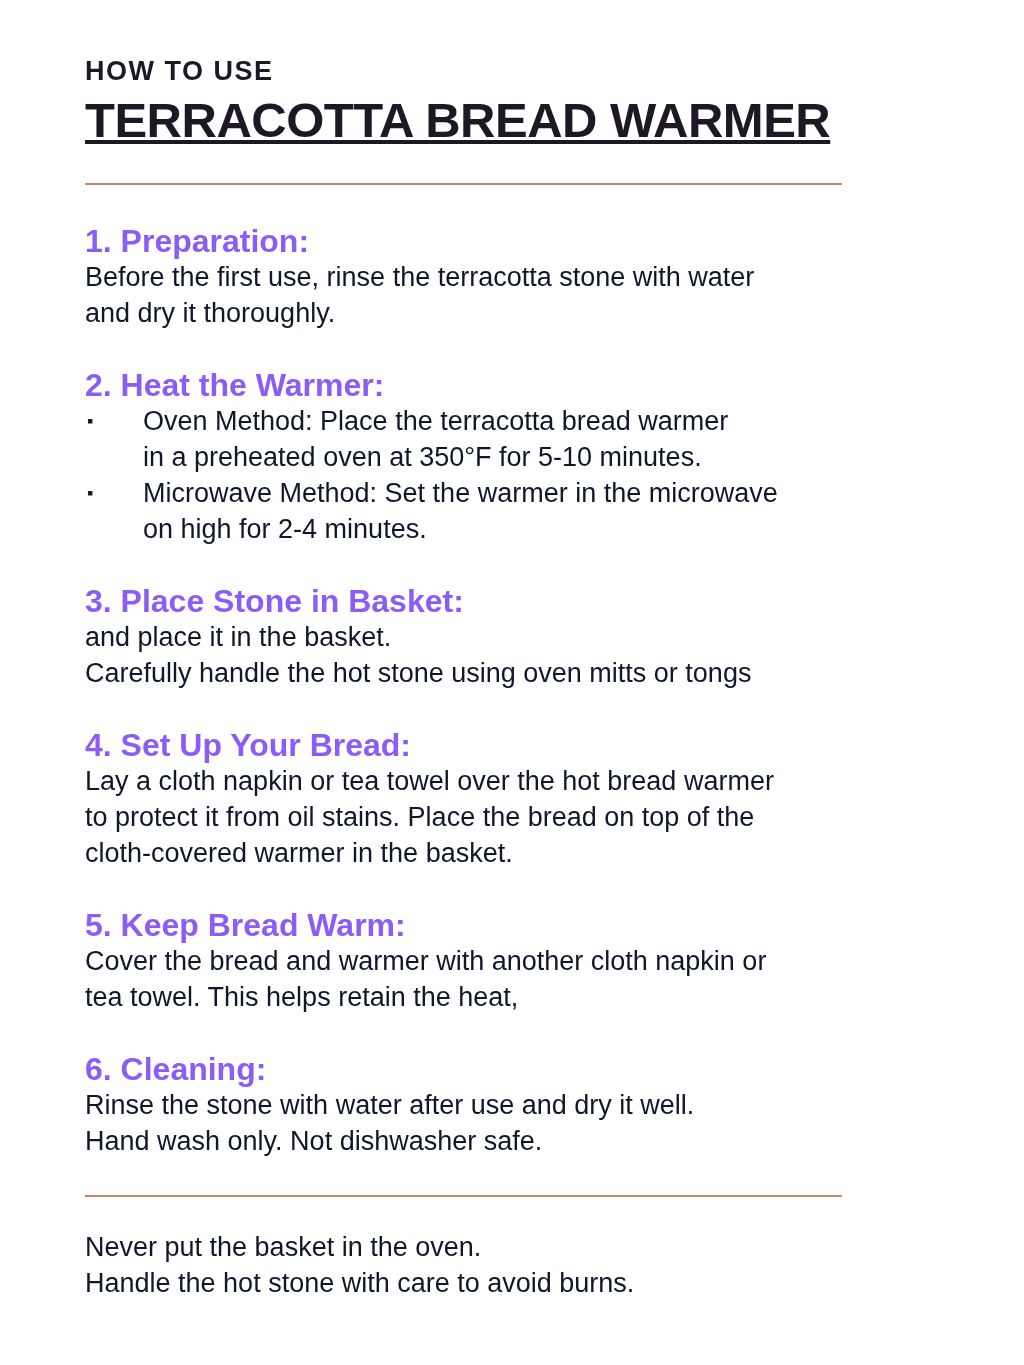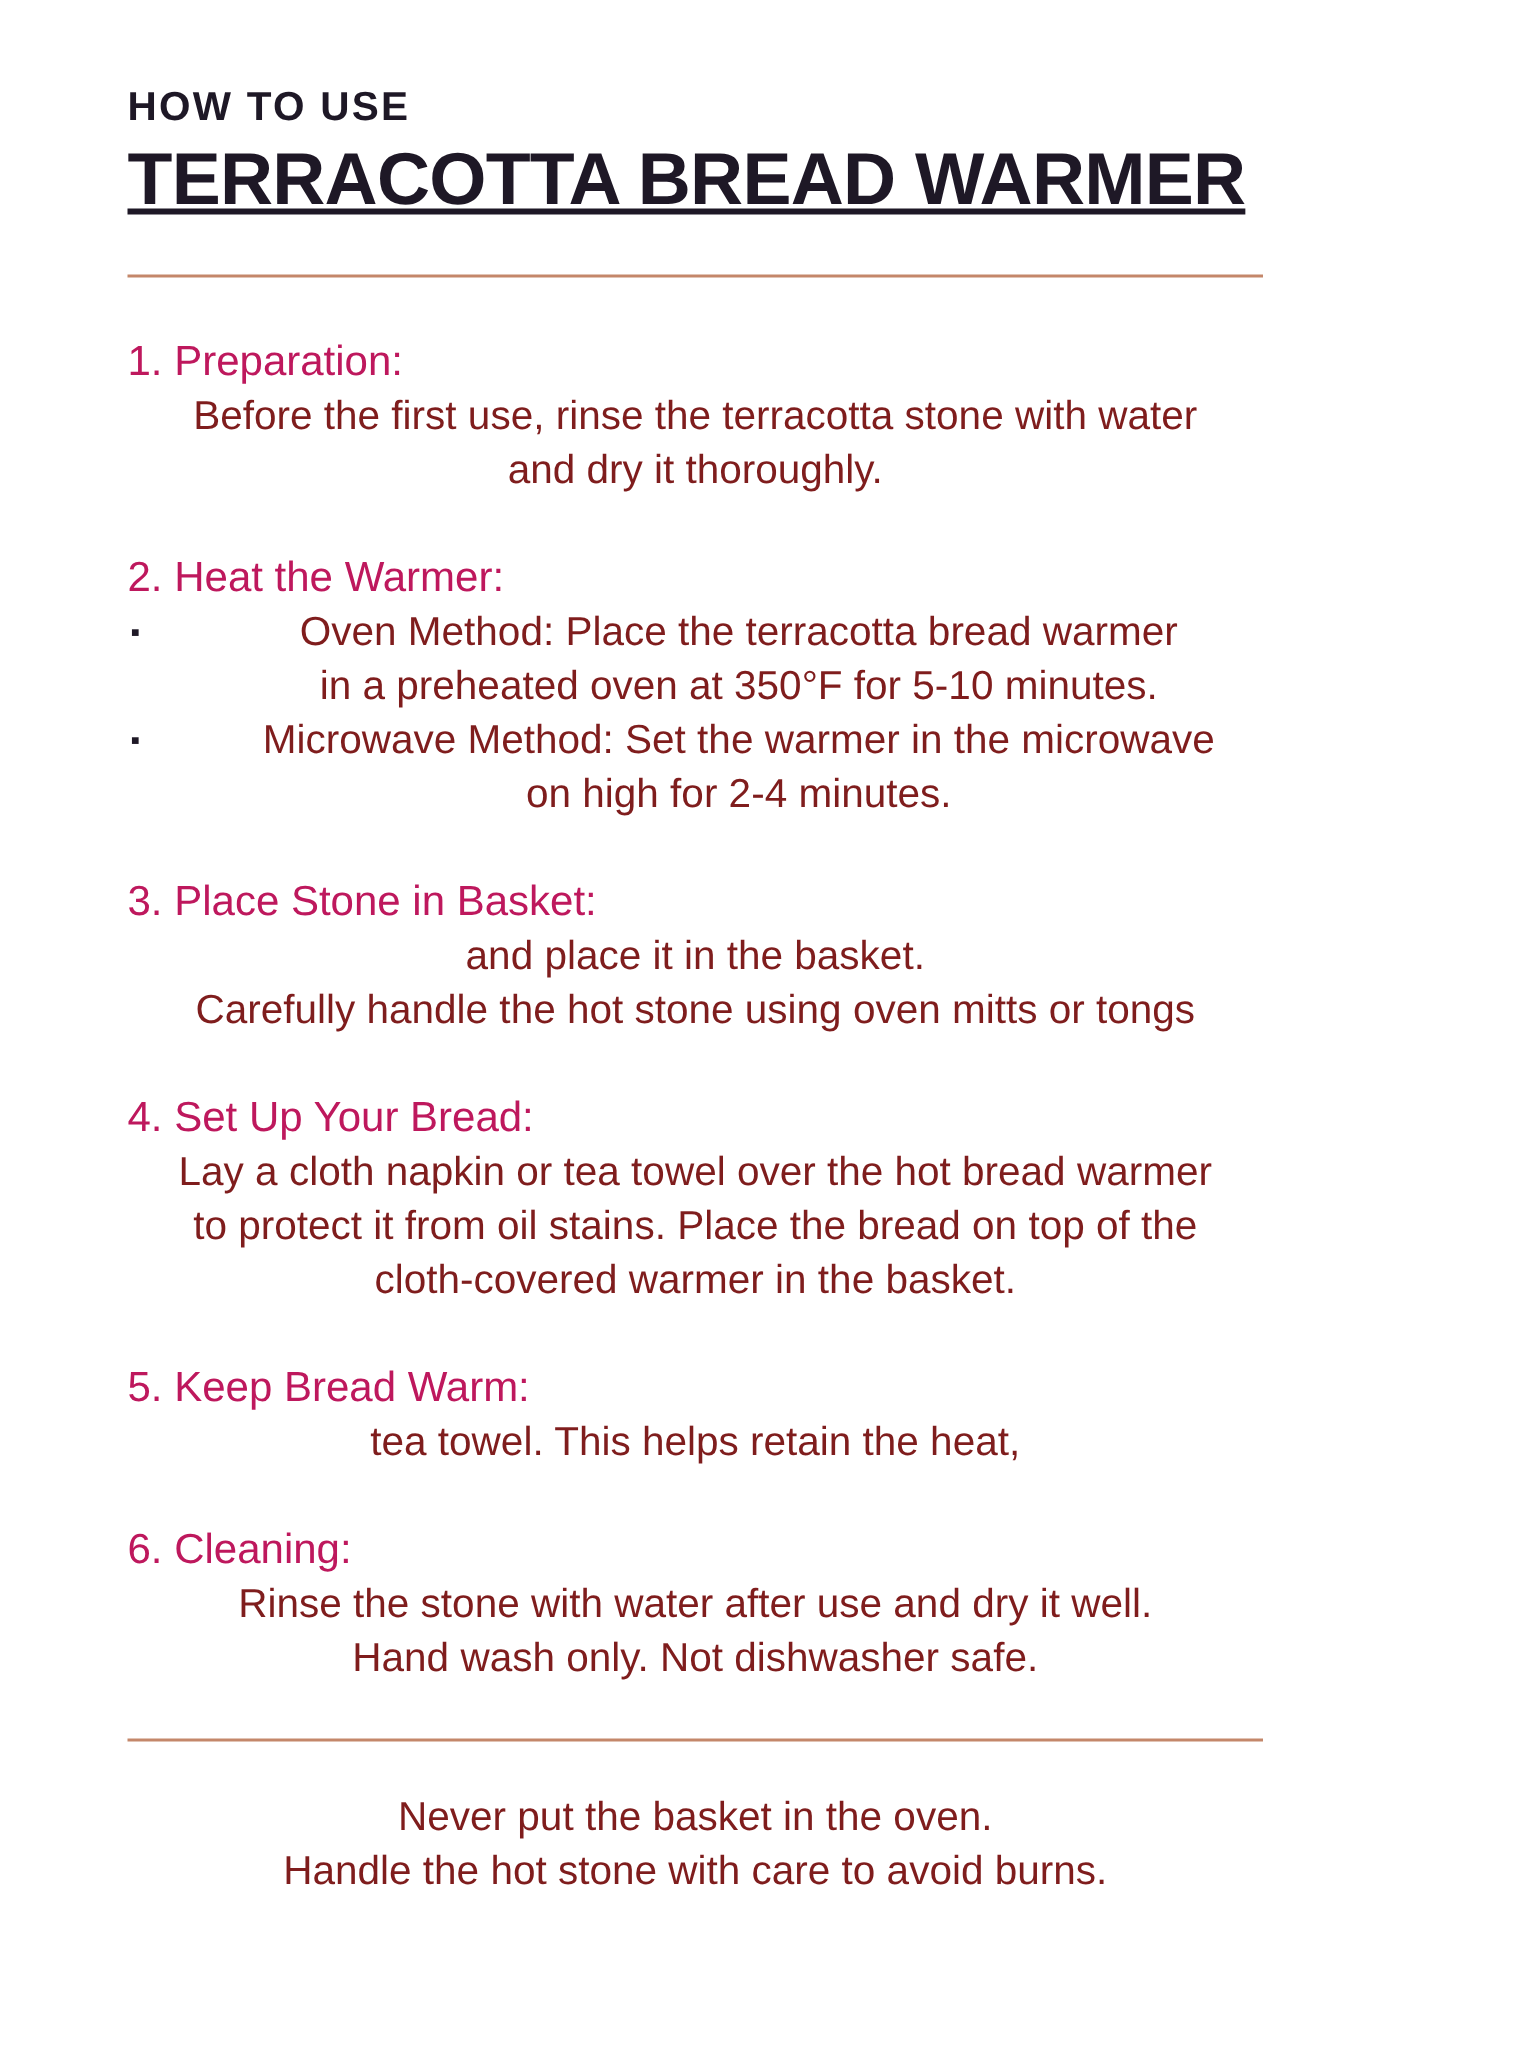--- a/index.html
+++ b/index.html
@@ -33,31 +33,30 @@
   }
   .rule {
     border: none;
     border-top: 2px solid #c4876a;
     height: 0;
   }
   .rule-top { margin-top: 36px; margin-bottom: 38px; }
   .rule-bottom { margin-top: 21px; margin-bottom: 32px; }
   .section { margin-bottom: 36px; }
   .section h2 {
-    font-size: 28px;
-    font-weight: 400;
+    font-size: 32px;
+    font-weight: 700;
     line-height: 36px;
-    color: #be185d;
+    color: #8b5cf6;
   }
   .line {
     font-size: 27px;
     font-weight: 400;
     line-height: 36px;
-    color: #7f1d1d;
-    text-align: center;
+    color: #0f172a;
   }
   .bullet-row {
     display: flex;
     align-items: flex-start;
   }
   .bullet {
     width: 58px;
     flex: 0 0 58px;
     font-size: 18px;
     line-height: 36px;
@@ -110,20 +109,21 @@
 
   <section class="section">
     <h2>4. Set Up Your Bread:</h2>
     <div class="line">Lay a cloth napkin or tea towel over the hot bread warmer</div>
     <div class="line">to protect it from oil stains. Place the bread on top of the</div>
     <div class="line">cloth-covered warmer in the basket.</div>
   </section>
 
   <section class="section">
     <h2>5. Keep Bread Warm:</h2>
+    <div class="line">Cover the bread and warmer with another cloth napkin or</div>
     <div class="line">tea towel. This helps retain the heat,</div>
   </section>
 
   <section class="section">
     <h2>6. Cleaning:</h2>
     <div class="line">Rinse the stone with water after use and dry it well.</div>
     <div class="line">Hand wash only. Not dishwasher safe.</div>
   </section>
 
   <hr class="rule rule-bottom">

